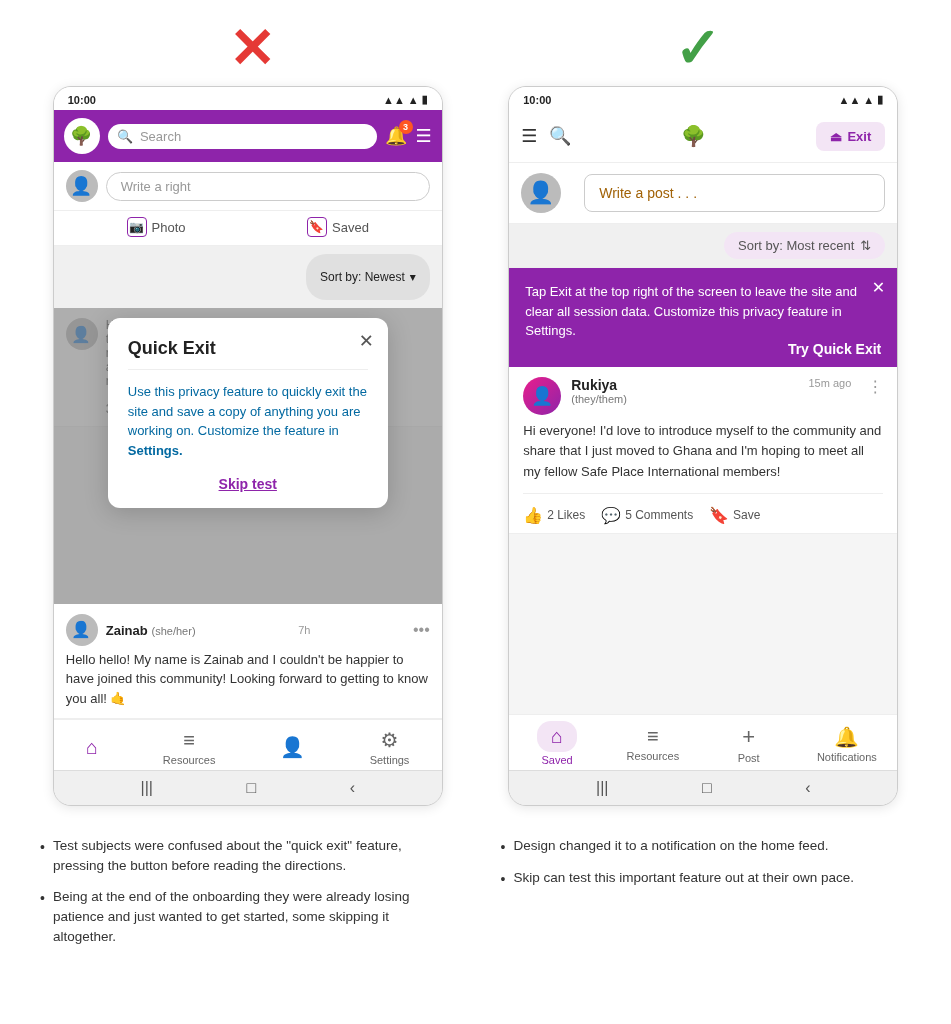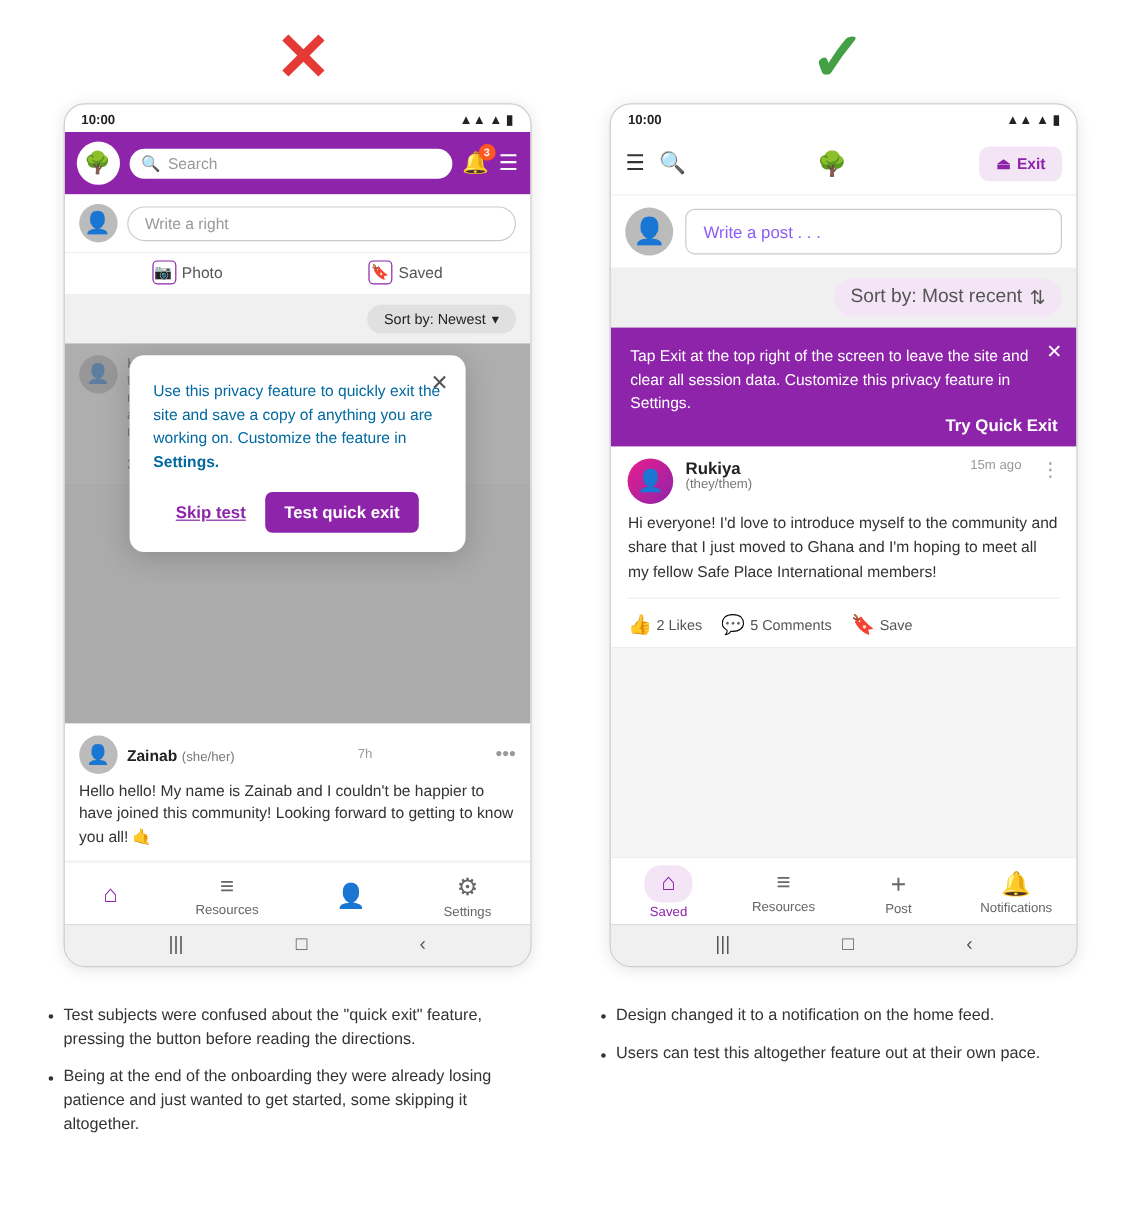--- a/index.html
+++ b/index.html
@@ -205,21 +205,21 @@
     .sort-bar {
       background: #f0f0f0;
       display: flex;
       justify-content: flex-end;
       padding: 8px 12px;
     }
 
     .sort-btn {
       background: #e0e0e0;
       border-radius: 20px;
-      padding: 5px 14px;
+      padding: 16px 14px;
       font-size: 12px;
       display: flex;
       align-items: center;
       gap: 5px;
       cursor: pointer;
     }
 
     
     .feed-background {
       background: #f5f5f5;
@@ -454,36 +454,37 @@
       font-size: 22px;
       flex-shrink: 0;
     }
 
     .write-post-box {
       flex: 1;
       border: 1.5px solid #ccc;
       border-radius: 8px;
       padding: 10px 14px;
       font-size: 14px;
-      color: #8b5cf6;
+      color: #a16207;
+      margin-left: 13px;
     }
 
     .right-sort-bar {
       background: #f0f0f0;
       display: flex;
       justify-content: flex-end;
       padding: 8px 12px;
       border-bottom: 1px solid #eee;
     }
 
     .right-sort-btn {
       background: #f3e5f5;
       border-radius: 20px;
       padding: 6px 14px;
-      font-size: 16px;
+      font-size: 13px;
       display: flex;
       align-items: center;
       gap: 6px;
       cursor: pointer;
       color: #555;
     }
 
     
     .notification-banner {
       background: #8e24aa;
@@ -751,26 +752,26 @@
             <span style="font-size:16px;">👤</span>
           </div>
           <div style="font-size:12px; color:#555;">
             Hi<br>to<br>m<br>all<br>m<br><br>3 L
           </div>
         </div>
 
         <div class="quick-exit-overlay">
           <div class="quick-exit-modal">
             <button class="modal-close-btn">✕</button>
+            <div class="modal-title">Quick Exit</div>
             <div class="modal-body">
               <span>Use this privacy feature to quickly exit the site and save a copy of anything you are working on. Customize the feature in </span><strong>Settings.</strong>
             </div>
             <div class="modal-actions">
               <span class="skip-link">Skip test</span>
-              <button class="test-btn">Test quick exit</button>
             </div>
           </div>
         </div>
       </div>
 
       <div class="second-post">
         <div class="post-author-row">
           <div class="author-info">
             <div class="avatar-small">
               <span style="font-size:16px;">👤</span>
@@ -930,18 +931,18 @@
         <span>Being at the end of the onboarding they were already losing patience and just wanted to get started, some skipping it altogether.</span>
       </div>
     </div>
     <div class="bottom-text-col">
       <div class="bullet-item">
         <span class="bullet-dot">•</span>
         <span>Design changed it to a notification on the home feed.</span>
       </div>
       <div class="bullet-item">
         <span class="bullet-dot">•</span>
-        <span>Users can test this altogether feature out at their own pace.</span>
+        <span>Skip can test this important feature out at their own pace.</span>
       </div>
     </div>
   </div>
 
 </div>
 
 </body></html>

